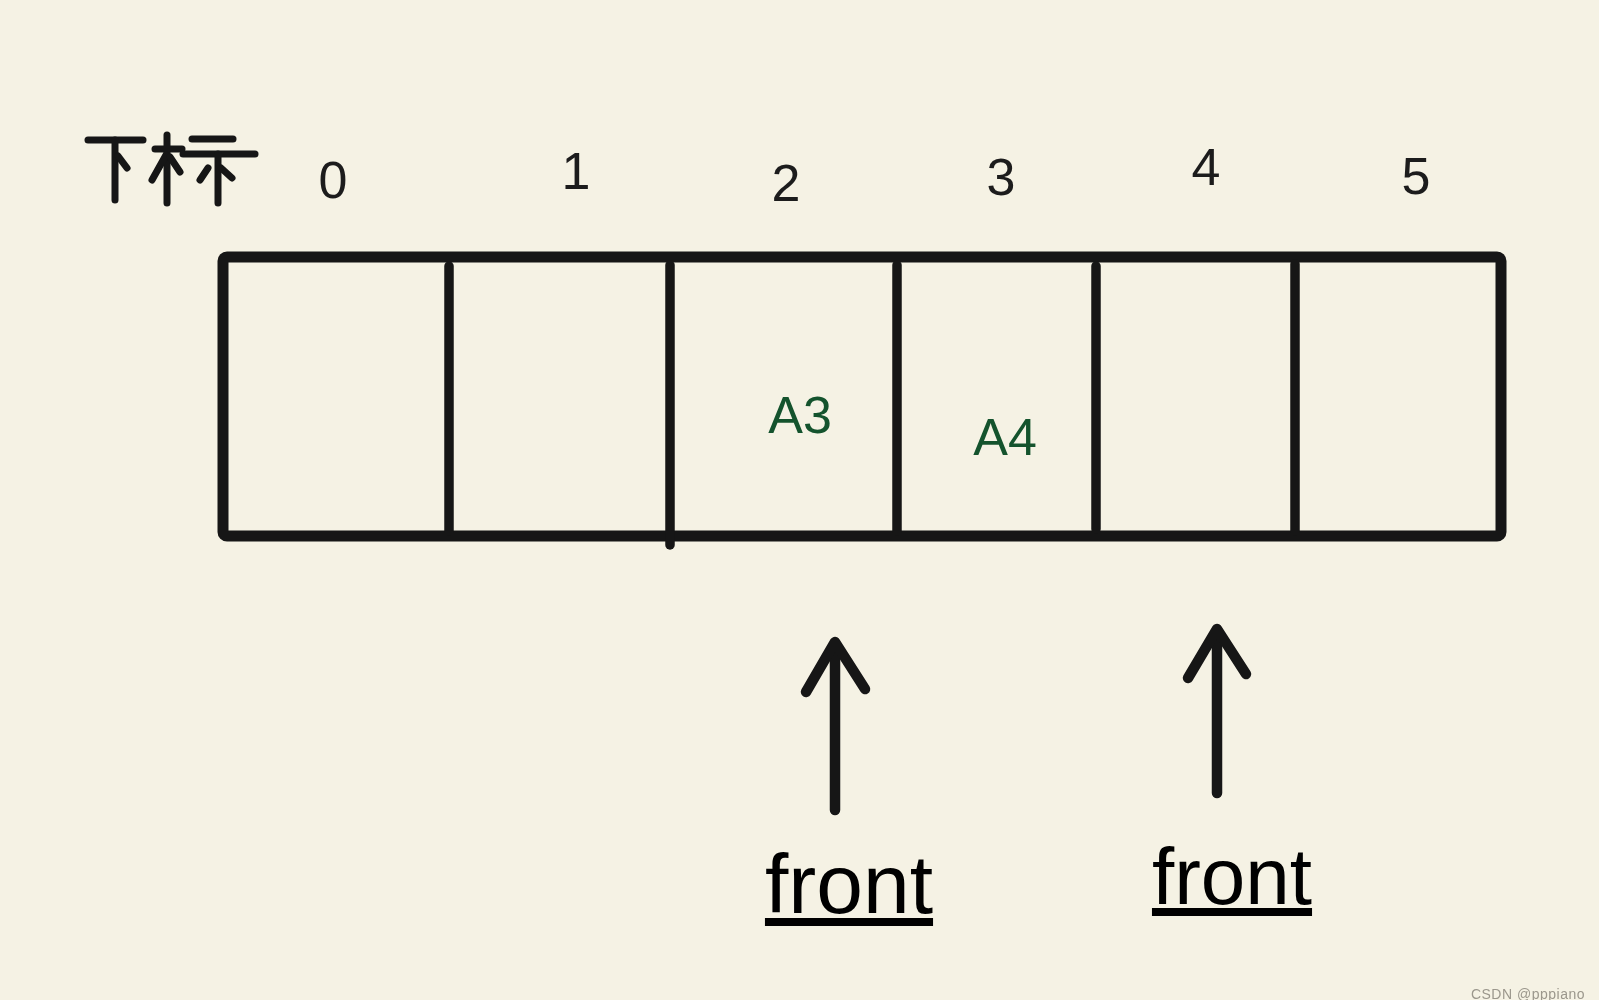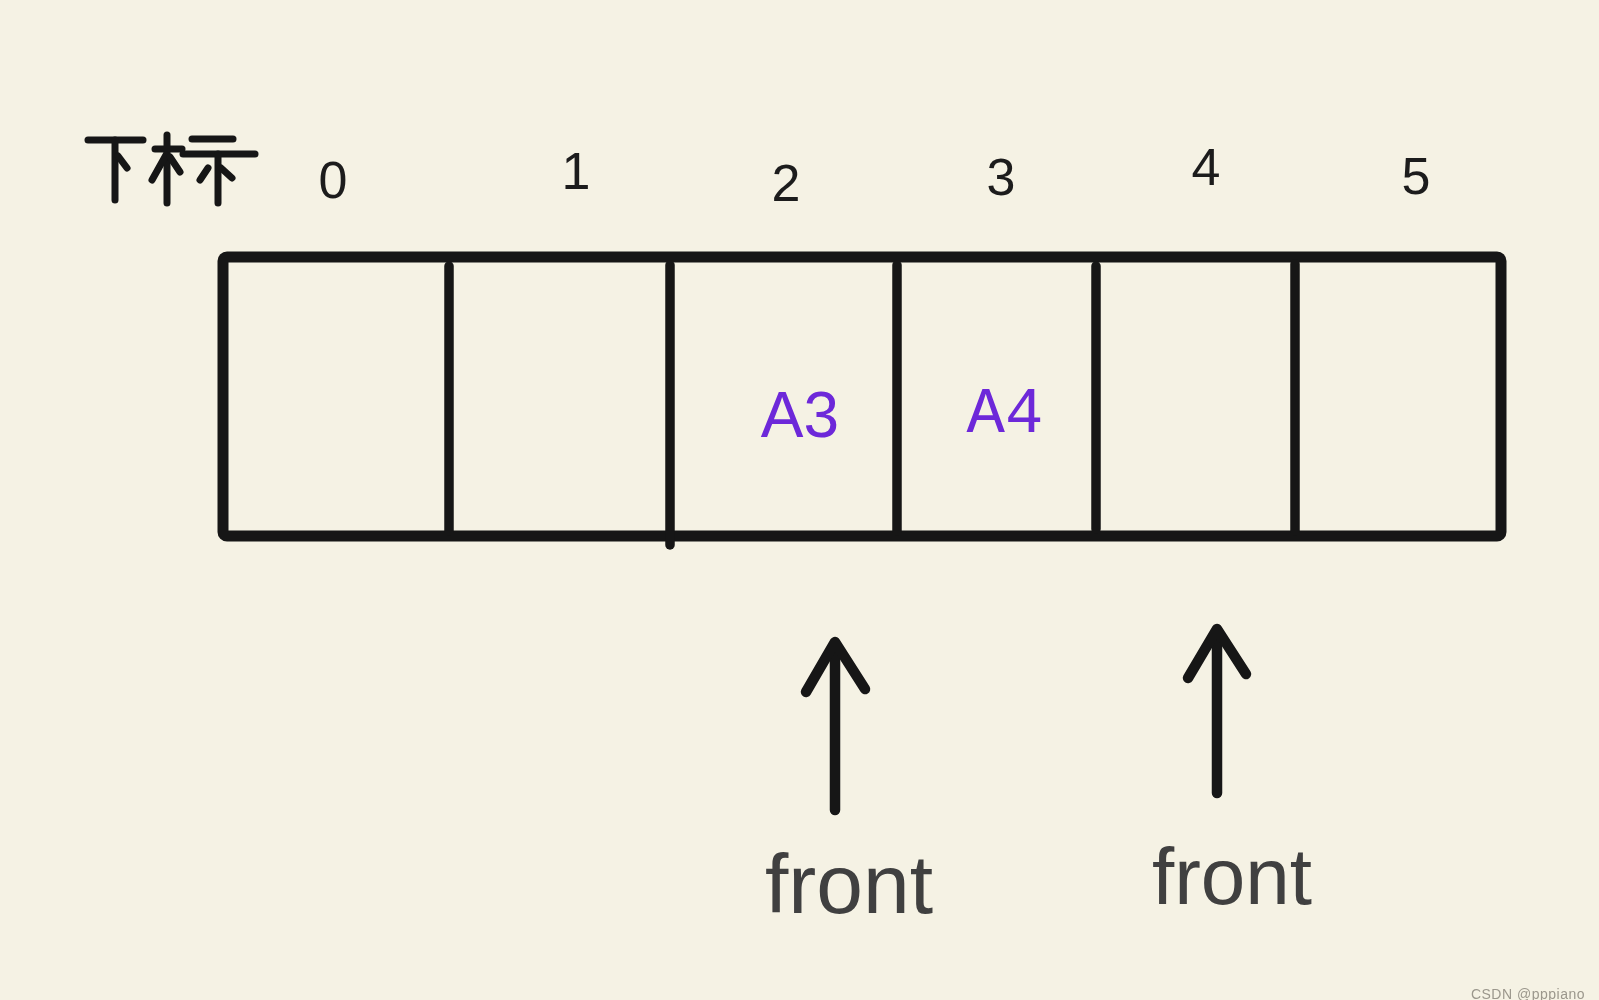--- a/index.html
+++ b/index.html
@@ -29,40 +29,41 @@
   .n0 { left: 333px;  top: 180px; }
   .n1 { left: 576px;  top: 171px; }
   .n2 { left: 786px;  top: 183px; }
   .n3 { left: 1001px; top: 177px; }
   .n4 { left: 1206px; top: 167px; }
   .n5 { left: 1416px; top: 176px; }
 
   
   .cellval {
     position: absolute;
-    font-size: 64px;
+    font-size: 52px;
     line-height: 1;
-    color: #6d28d9;
+    color: #14532d;
     transform: translate(-50%, -50%);
     white-space: nowrap;
   }
   .v0 { left: 334px;  top: 415px; }
   .v1 { left: 558px;  top: 415px; }
   .v2 { left: 800px;  top: 415px; }
-  .v3 { left: 1005px; top: 415px; font-family: Liberation Mono, monospace; }
+  .v3 { left: 1005px; top: 437px; }
   .v4 { left: 1196px; top: 415px; }
   .v5 { left: 1400px; top: 415px; }
 
   
   .ptr-label {
     position: absolute;
     line-height: 1;
-    color: #404040;
+    color: #000000;
     transform: translate(-50%, -50%);
     white-space: nowrap;
+    text-decoration: underline;
   }
   .front-label { left: 849px;  top: 884px; font-size: 84px; }
   .rear-label  { left: 1232px; top: 877px; font-size: 80px; }
 
   .watermark {
     position: absolute;
     right: 14px; top: 970px;
     font-size: 14px;
     color: #9b978c;
     letter-spacing: 0.5px;

